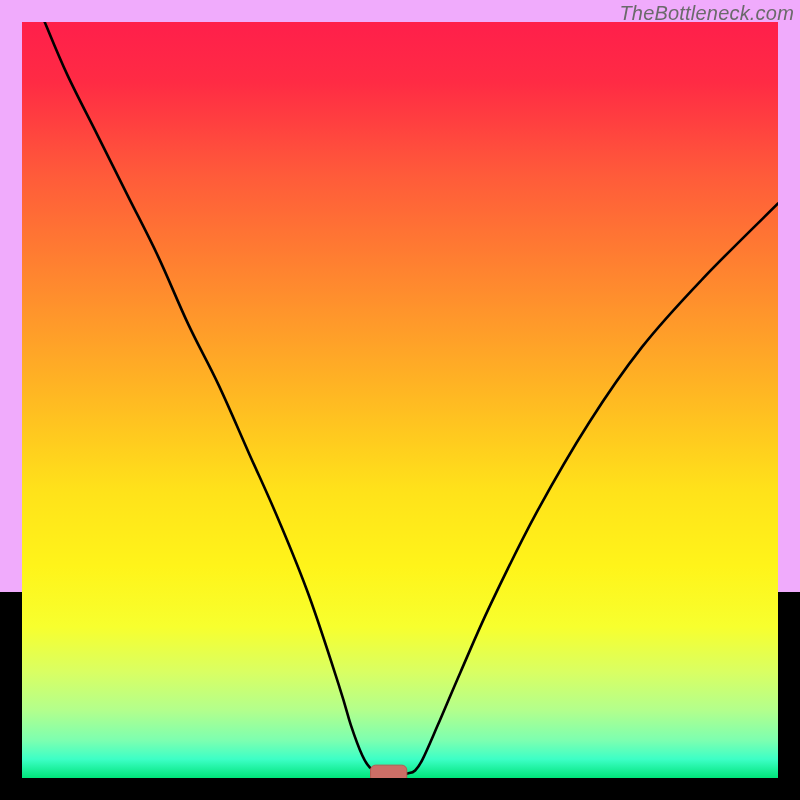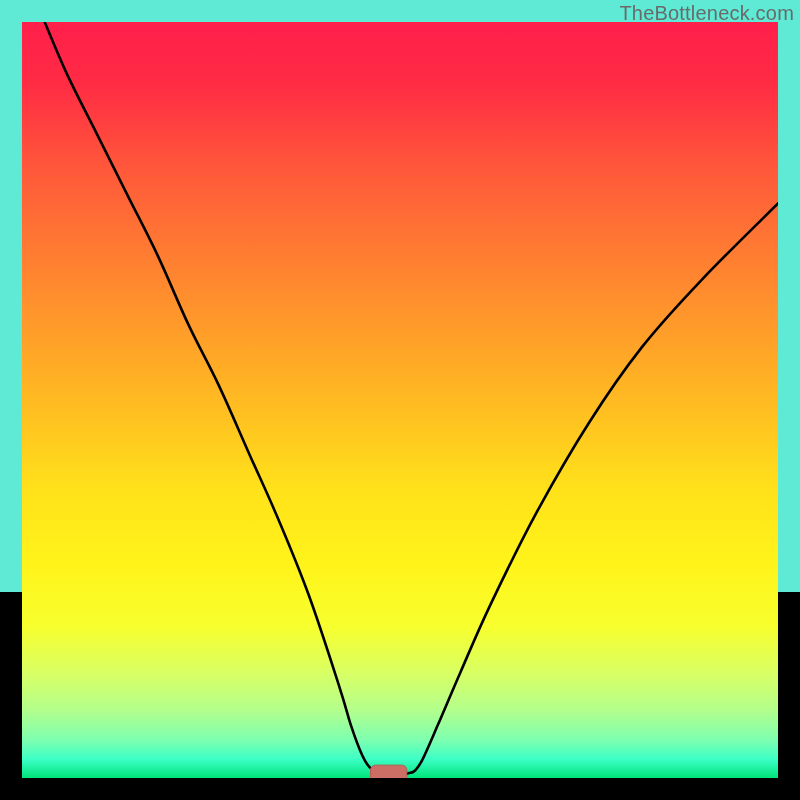--- a/index.html
+++ b/index.html
@@ -9,21 +9,22 @@
     height: 800px;
     background: #000;
     overflow: hidden;
     font-family: Arial, Helvetica, sans-serif;
   }
   .frame {
     position: absolute;
     top: 0; left: 0;
     width: 800px;
     height: 592px;
-    background: #5eead4;
+    background: #f0abfc;
+    font-style: italic;
   }
   .plot-area {
     position: absolute;
     top: 22px;
     left: 22px;
     width: 756px;
     height: 756px;
     overflow: hidden;
   }
   .attribution {

